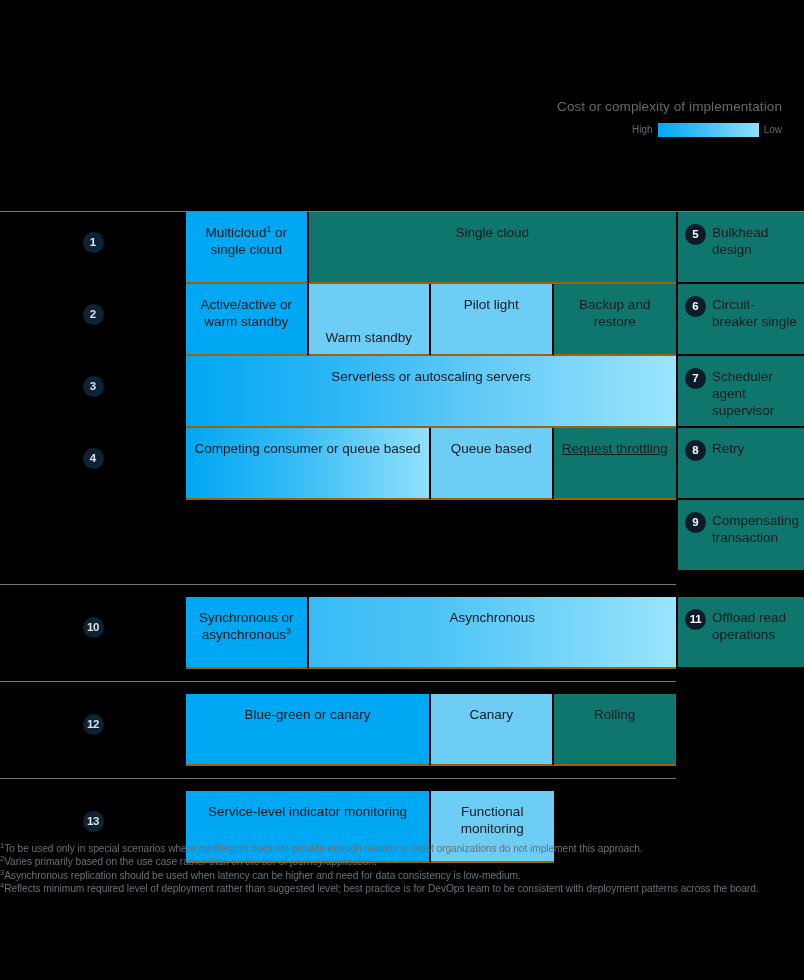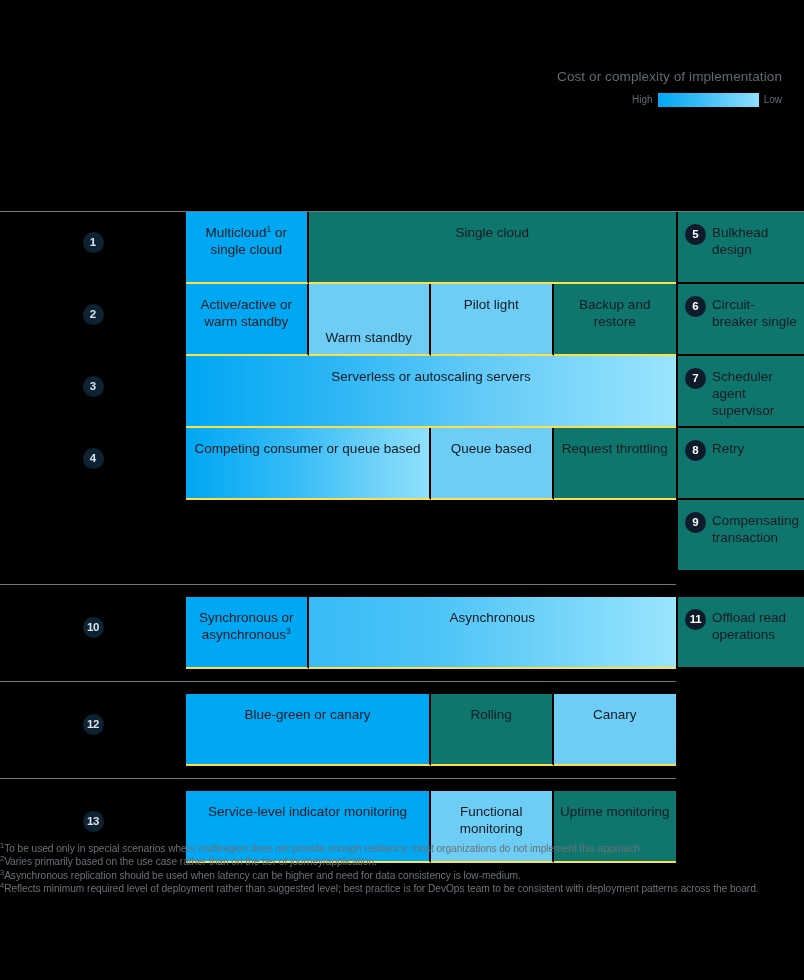--- a/index.html
+++ b/index.html
@@ -5,21 +5,21 @@
   * { box-sizing: border-box; margin: 0; padding: 0; }
   html, body {
     width: 804px; height: 980px;
     background: #000000;
     font-family: "Liberation Sans", sans-serif;
     overflow: hidden;
   }
   .page { position: relative; width: 804px; height: 980px; background:#000; }
 
   
-  .legend { position:absolute; right:0px; top:68px; width:788px; text-align:right; }
+  .legend { position:absolute; right:0px; top:98px; width:788px; text-align:right; }
   .legend-title {
     font-size: 13.5px; color:#5f6b72; letter-spacing:.1px;
     padding-right: 22px; line-height: 18px;
   }
   .legend-scale {
     display:flex; align-items:center; justify-content:flex-end;
     gap:5px; margin-top:6px; padding-right:22px;
   }
   .legend-lbl { font-size:10px; color:#5f6b72; line-height:16px; }
   .legend-bar {
@@ -59,21 +59,21 @@
 
   .cell {
     position:relative;
     display:flex; align-items:flex-start; justify-content:center;
     text-align:center;
     color:#111b21;
     font-size:13.5px;
     line-height:17px;
     padding:12px 6px 8px 6px;
     border-right:2px solid #000;
-    border-bottom:2px solid #fde047;
+    border-bottom:2px solid #a16207;
   }
   .cell:last-child { border-right:none; }
   .cell.empty { background:#000; border:none; }
 
   
   .pcell {
     width:128px; flex:0 0 128px;
     display:flex; align-items:flex-start; justify-content:flex-start;
     gap:6px;
     text-align:left;
@@ -184,21 +184,21 @@
             <div class="num-col">
               <span class="badge">4</span>
             </div>
             <div class="cells" style="width: 490px; flex: 0 0 490px;">
               <div class="cell c-grad-short" style="width: 245px; flex: 0 0 245px;">
                 <span>Competing consumer or queue based</span>
               </div>
               <div class="cell c-mid" style="width: 122.5px; flex: 0 0 122.5px;">
                 <span>Queue based</span>
               </div>
-              <div class="cell c-light" style="width: 122.5px; flex: 0 0 122.5px;">
+              <div class="cell c-light" style="width: 122.5px; flex: 0 0 122.5px; text-decoration: underline;">
                 <span>Request throttling</span>
               </div>
             </div>
             <div class="pcell c-light">
               <span class="badge">8</span>
               <span>Retry</span>
             </div>
           </div>
           <div class="row" style="height: 72px;">
             <div class="num-col"></div>
@@ -234,45 +234,42 @@
         <div class="sep short" style="margin: 12px 0px;"></div>
         <div class="band">
           <div class="row" style="height: 72px;">
             <div class="num-col">
               <span class="badge wide">12</span>
             </div>
             <div class="cells" style="width: 490px; flex: 0 0 490px;">
               <div class="cell c-bright" style="width: 245px; flex: 0 0 245px;">
                 <span>Blue-green or canary</span>
               </div>
+              <div class="cell c-mid" style="width: 122.5px; flex: 0 0 122.5px;">
+                <span>Canary</span>
+              </div>
               <div class="cell c-light" style="width: 122.5px; flex: 0 0 122.5px;">
                 <span>Rolling</span>
               </div>
-              <div class="cell c-mid" style="width: 122.5px; flex: 0 0 122.5px;">
-                <span>Canary</span>
-              </div>
             </div>
             <div class="pcell none"></div>
           </div>
         </div>
         <div class="sep short" style="margin: 12px 0px;"></div>
         <div class="band">
           <div class="row" style="height: 72px;">
             <div class="num-col">
               <span class="badge wide">13</span>
             </div>
             <div class="cells" style="width: 490px; flex: 0 0 490px;">
               <div class="cell c-bright" style="width: 245px; flex: 0 0 245px;">
                 <span>Service-level indicator monitoring</span>
               </div>
               <div class="cell c-mid" style="width: 122.5px; flex: 0 0 122.5px;">
                 <span>Functional monitoring</span>
-              </div>
-              <div class="cell c-light" style="width: 122.5px; flex: 0 0 122.5px;">
-                <span>Uptime monitoring</span>
               </div>
             </div>
             <div class="pcell none"></div>
           </div>
         </div>
       </div>
   </div>
 
   <div class="notes" id="notes-host">
       <div class="note"><sup>1</sup>To be used only in special scenarios where multiregion does not provide enough resiliency; most organizations do not implement this approach.</div>

